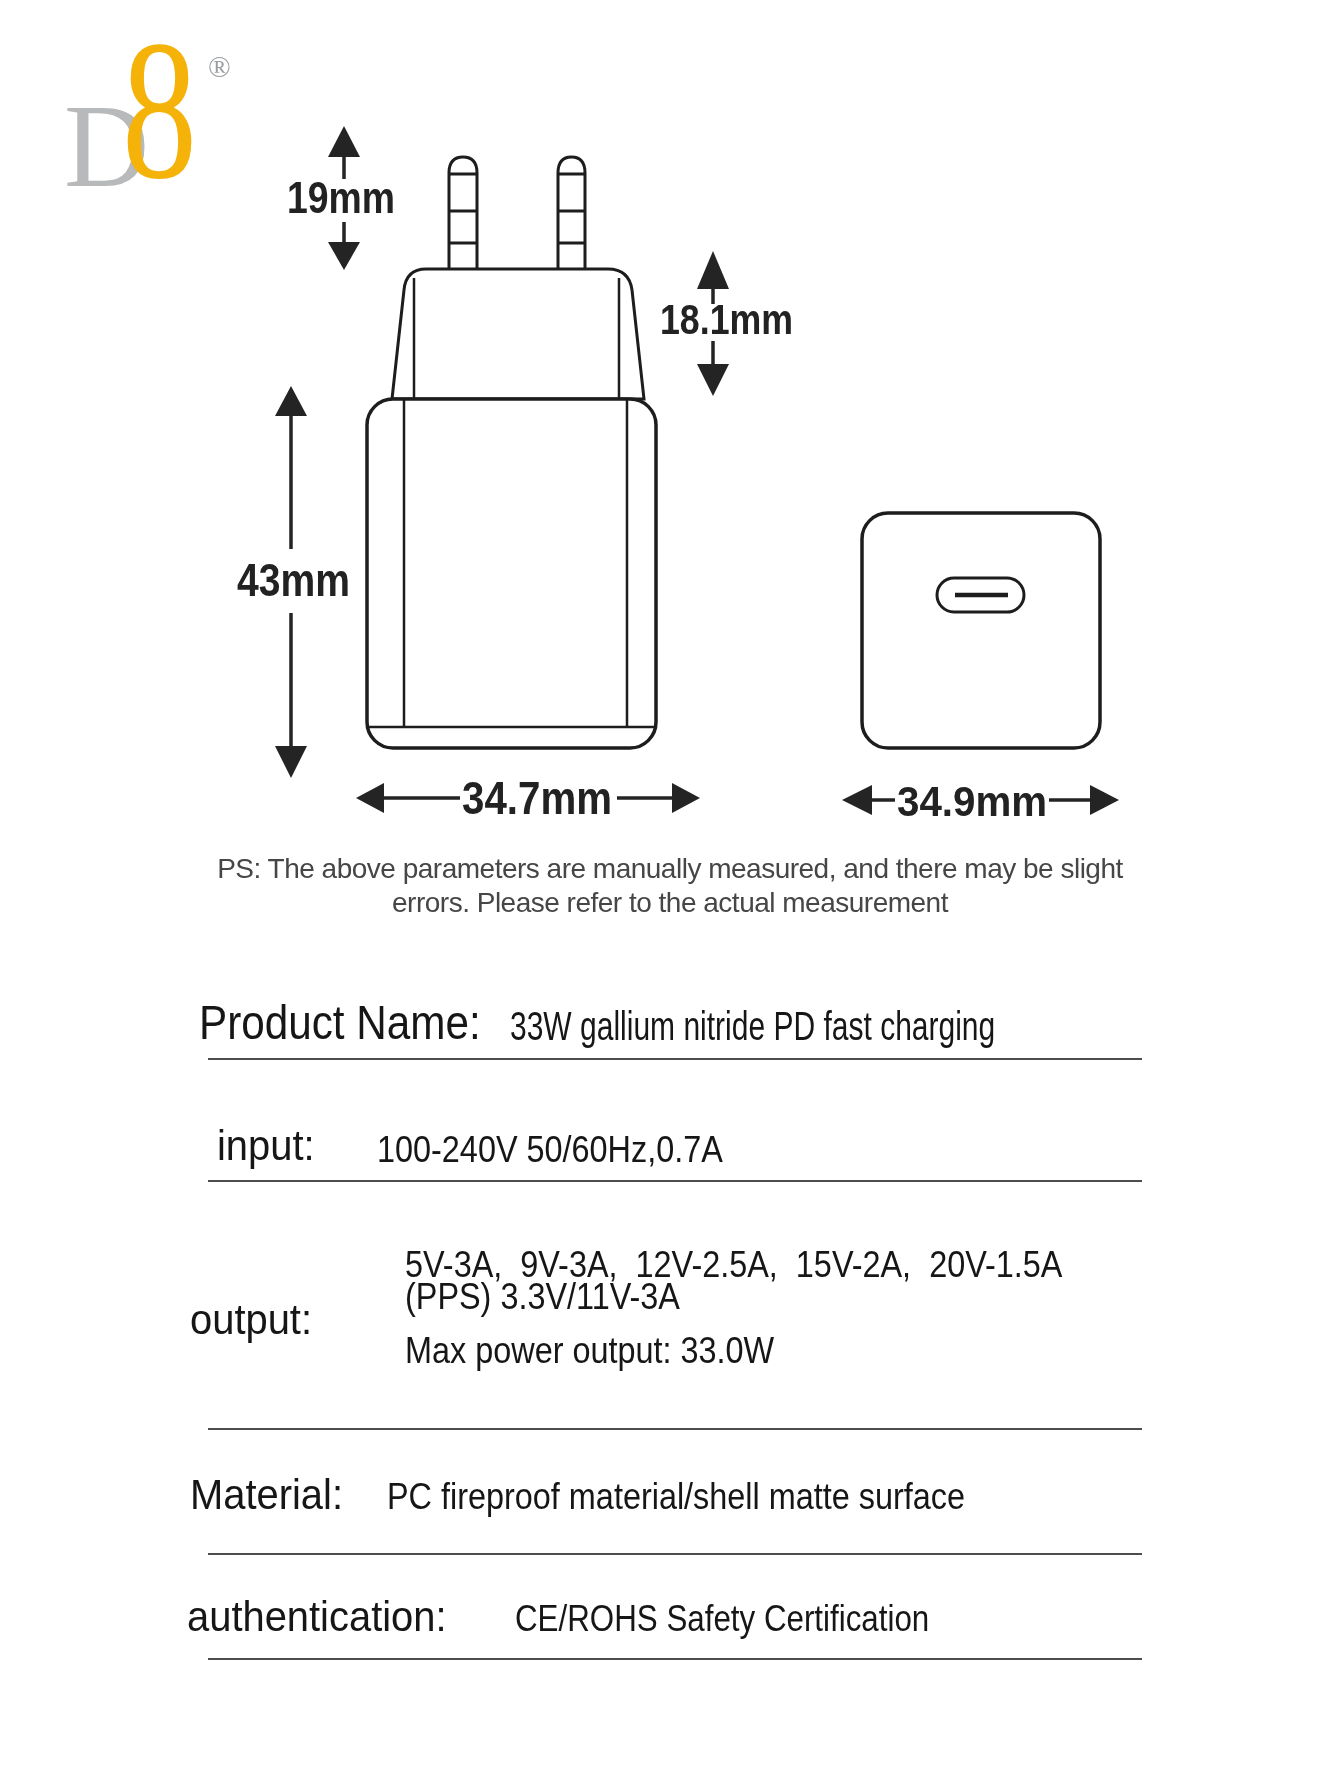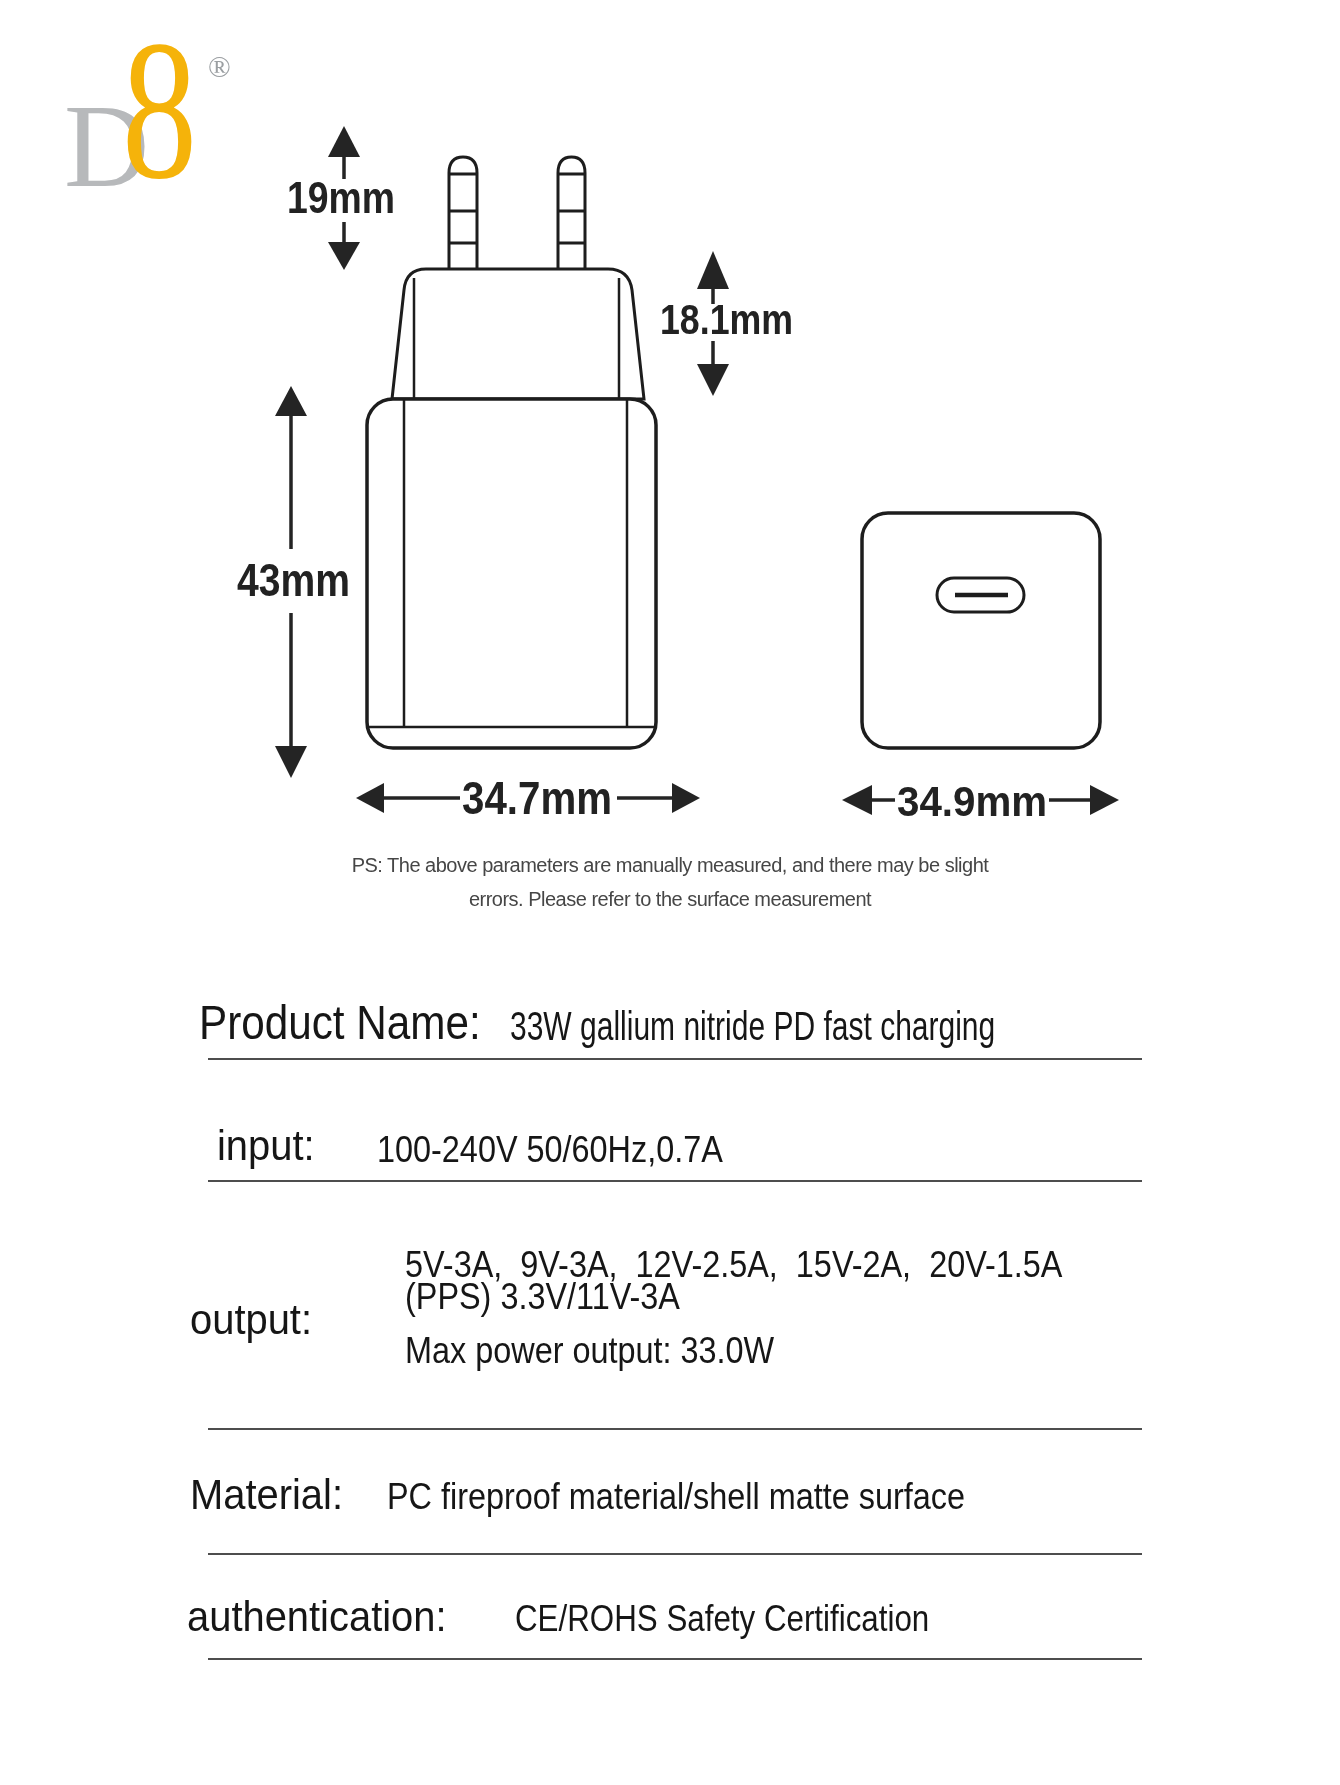--- a/index.html
+++ b/index.html
@@ -5,21 +5,21 @@
   html,body{margin:0;padding:0;background:#fff;}
   .page{position:relative;width:1340px;height:1785px;background:#fff;overflow:hidden;
         font-family:"Liberation Sans",sans-serif;color:#161616;}
   .abs{position:absolute;line-height:1;}
   
   .logo-d{font-family:"Liberation Serif",serif;font-size:118px;color:#b7b9bb;}
   .logo-8{font-family:"Liberation Serif",serif;font-size:200px;color:#f5b30a;
           transform:scaleX(.75);transform-origin:0 0;}
   .logo-r{font-family:"Liberation Serif",serif;font-size:30px;color:#9b9fa2;}
   
-  .note{left:0;right:0;text-align:center;font-size:20px;color:#464646;letter-spacing:-0.5px;}
+  .note{left:0;right:0;text-align:center;font-size:28px;color:#464646;letter-spacing:-0.5px;}
   
   .lbl{font-size:42px;white-space:nowrap;transform:scaleX(.95);transform-origin:0 100%;}
   .pn-lbl{font-size:48px;transform:scaleX(.88);transform-origin:0 100%;}
   .val{font-size:36px;white-space:pre;transform:scaleX(.9);transform-origin:0 100%;}
   .pn-val{font-size:40px;transform:scaleX(.75);}
   .auth-val{transform:scaleX(.87);}
   .rule{position:absolute;left:208px;width:934px;height:2px;background:#4d4d4d;}
   svg text{font-family:"Liberation Sans",sans-serif;font-weight:700;fill:#222;}
 </style>
 </head>
@@ -88,21 +88,21 @@
 
     <g>
       <path d="M842,800 L872,785 L872,815 Z" fill="#242424"></path>
       <path d="M872,800 L895,800 M1049,800 L1090,800" stroke="#242424" stroke-width="3.5"></path>
       <path d="M1119,800 L1090,785 L1090,815 Z" fill="#242424"></path>
       <text x="897" y="816" font-size="42" textLength="150" lengthAdjust="spacingAndGlyphs">34.9mm</text>
     </g>
   </svg>
 
   <div class="abs note" style="top:855px;">PS: The above parameters are manually measured, and there may be slight</div>
-  <div class="abs note" style="top:889px;">errors. Please refer to the surface measurement</div>
+  <div class="abs note" style="top:889px;">errors. Please refer to the actual measurement</div>
 
   <div class="abs pn-lbl" style="left:199px;top:999px;">Product Name:</div>
   <div class="abs val pn-val" style="left:510px;top:1006px;">33W gallium nitride PD fast charging</div>
   <div class="rule" style="top:1058px;"></div>
 
   <div class="abs lbl" style="left:217px;top:1125px;">input:</div>
   <div class="abs val" style="left:377px;top:1132px;">100-240V 50/60Hz,0.7A</div>
   <div class="rule" style="top:1180px;"></div>
 
   <div class="abs lbl" style="left:190px;top:1299px;">output:</div>

